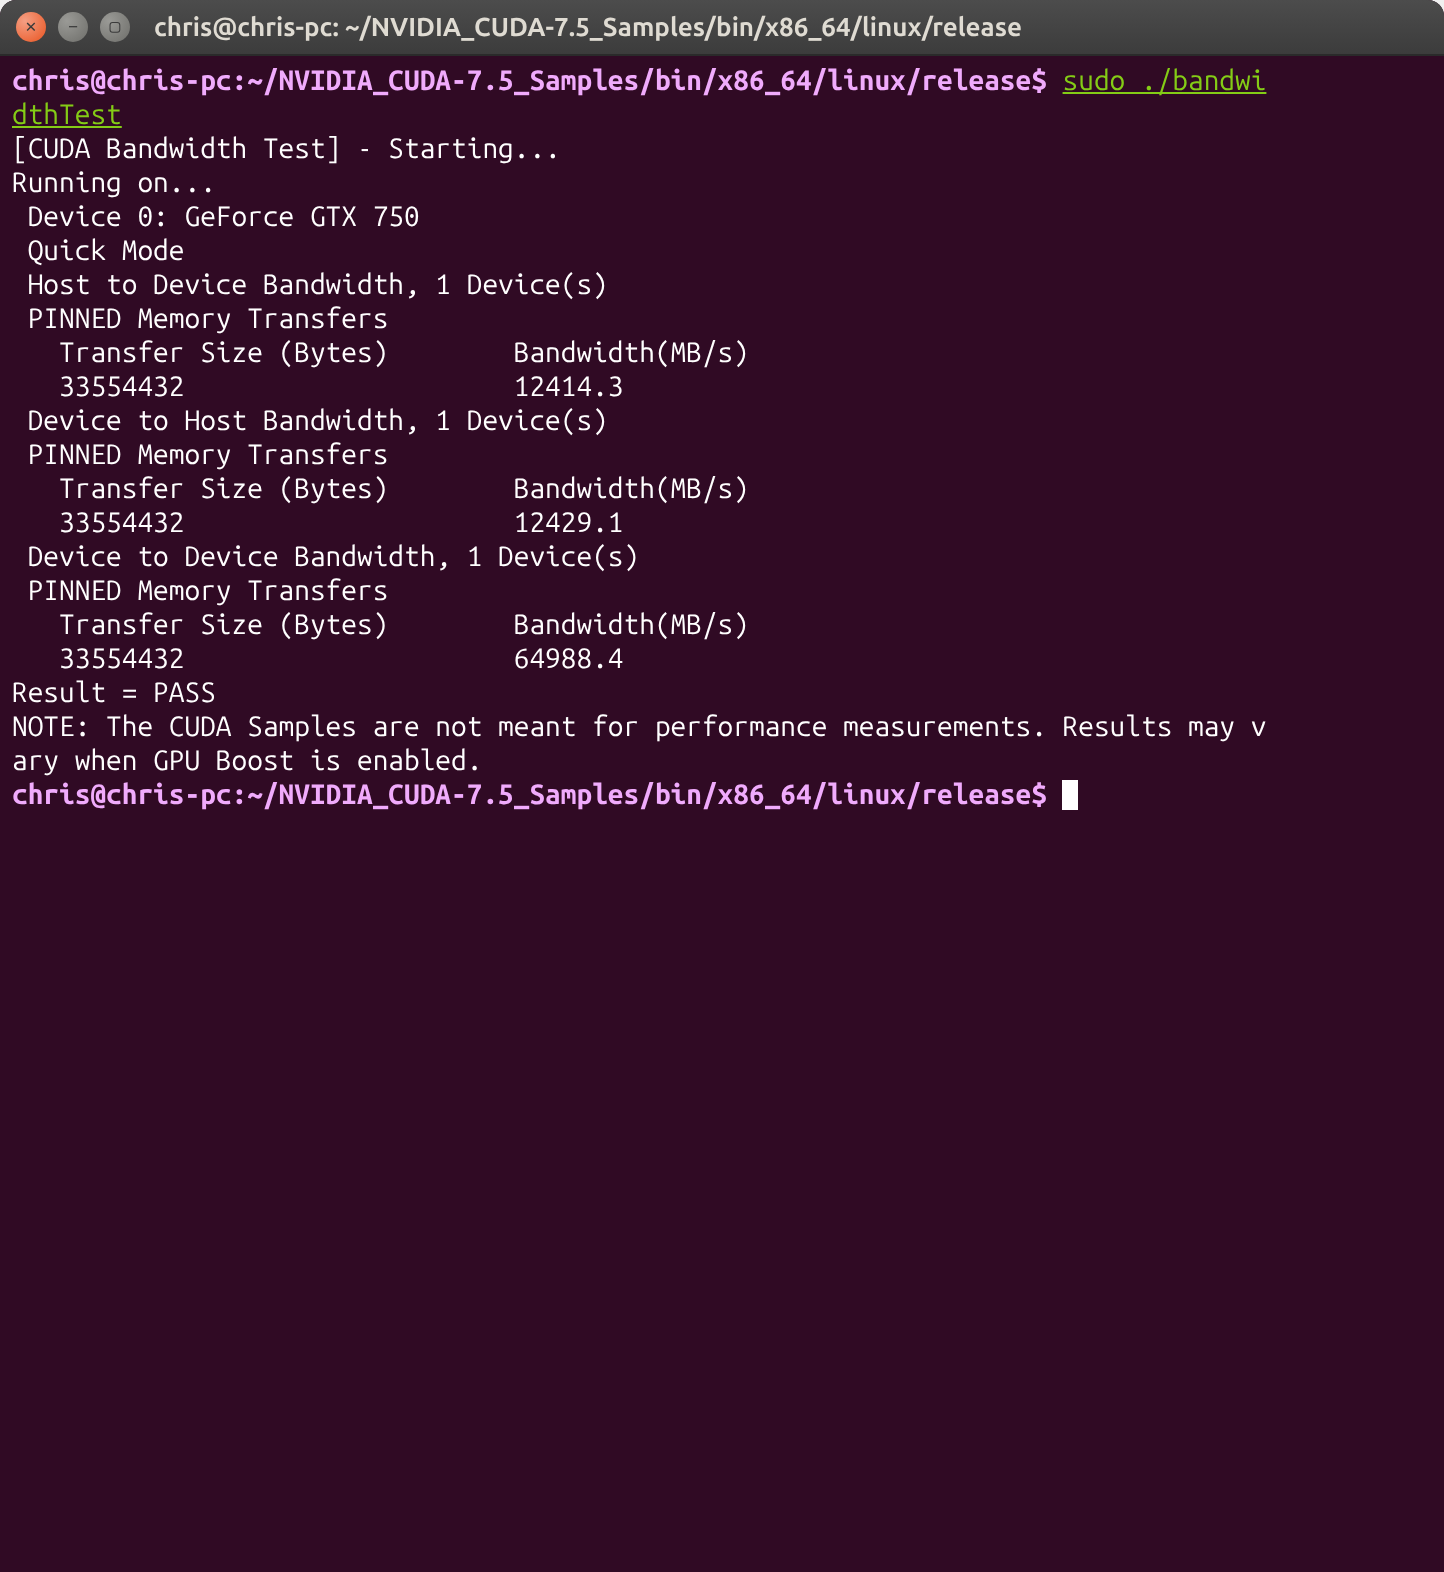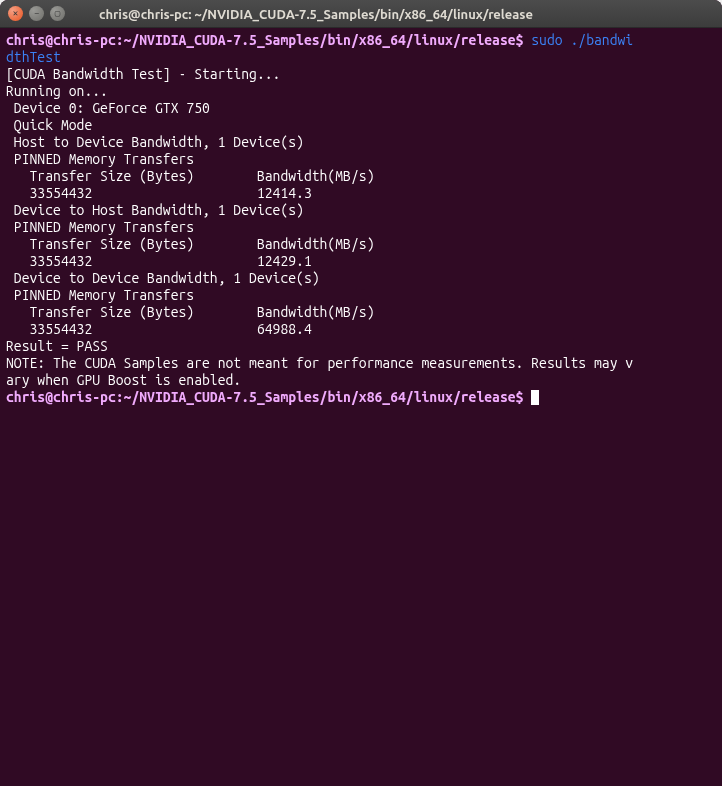--- a/index.html
+++ b/index.html
@@ -56,39 +56,39 @@
     }
     .wbtn.max {
       background: radial-gradient(circle at 30% 30%, #9a9a96, #6e6e6a);
     }
     .title {
       color: #dfdbd2;
       font-family: "Ubuntu", sans-serif;
       font-size: 13px;
       font-weight: bold;
       white-space: nowrap;
-      margin-left: 22px;
     }
     .terminal {
       flex: 1;
       background: #300a24;
       padding: 4px 6px;
       font-size: 14px;
       line-height: 17px;
       color: #ffffff;
       white-space: pre;
       overflow: hidden;
       font-family: "Ubuntu Mono", "DejaVu Sans Mono", monospace;
     }
     .prompt {
       color: #f0abfc;
       font-weight: bold;
     }
     .cmd {
-      color: #3b82f6;
+      color: #84cc16;
+      text-decoration: underline;
     }
     .cursor {
       display: inline-block;
       width: 8px;
       height: 15px;
       background: #ffffff;
       vertical-align: text-bottom;
     }
     .line {
       display: block;

